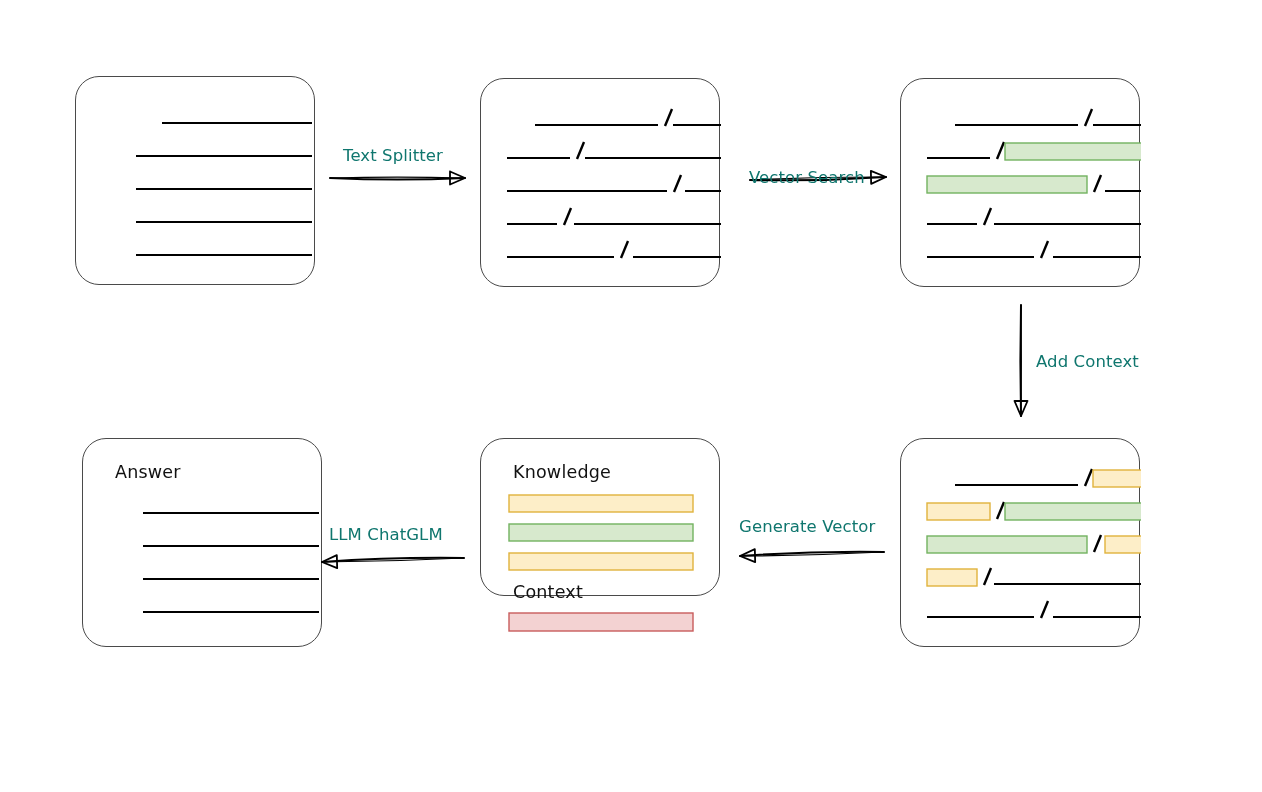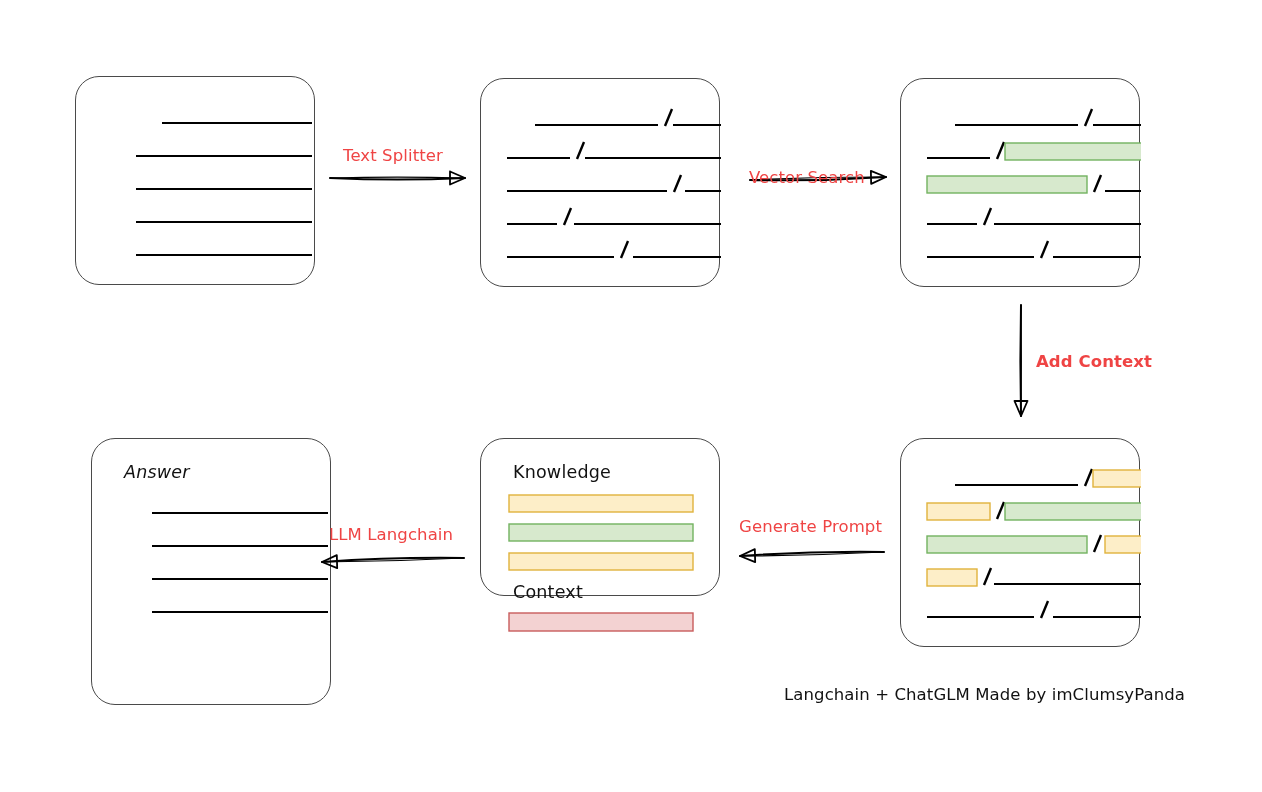--- a/index.html
+++ b/index.html
@@ -30,21 +30,21 @@
     font-family: "DejaVu Sans", sans-serif;
     font-size: 17.5px;
     color: #111111;
     letter-spacing: 0.2px;
     white-space: nowrap;
   }
   .edge-label {
     position: absolute;
     font-family: "DejaVu Sans", sans-serif;
     font-size: 16.5px;
-    color: #ef4444;
+    color: #0f766e;
     white-space: nowrap;
     letter-spacing: 0.1px;
   }
   .footer-note {
     position: absolute;
     font-family: "DejaVu Sans", sans-serif;
     font-size: 16.5px;
     color: #111111;
     white-space: nowrap;
     letter-spacing: 0.1px;
@@ -133,21 +133,21 @@
       <div class="node-box" style="left: 480px; top: 438px; width: 240px; height: 158px;">
         <div class="heading" style="left: 32px; top: 23px;">Knowledge</div>
         <svg class="boxsvg" width="240" height="219">
           <rect x="28" y="56" width="184" height="17" fill="#fdeec8" stroke="#e0b33c" stroke-width="1.4"></rect>
           <rect x="28" y="85" width="184" height="17" fill="#d7e9cd" stroke="#72b260" stroke-width="1.4"></rect>
           <rect x="28" y="114" width="184" height="17" fill="#fdeec8" stroke="#e0b33c" stroke-width="1.4"></rect>
           <rect x="28" y="174" width="184" height="18" fill="#f3d2d2" stroke="#c85c5c" stroke-width="1.4"></rect>
         </svg>
         <div class="heading" style="left: 32px; top: 143px;">Context</div>
       </div>
-      <div class="node-box" style="left: 91px; top: 438px; width: 240px; height: 267px; font-style: italic;">
+      <div class="node-box" style="left: 82px; top: 438px; width: 240px; height: 209px;">
         <div class="heading" style="left: 32px; top: 23px;">Answer</div>
         <svg class="boxsvg" width="240" height="209">
           <line x1="60" y1="74" x2="236" y2="74" stroke="#000000" stroke-width="1.8"></line>
           <line x1="60" y1="107" x2="236" y2="107" stroke="#000000" stroke-width="1.8"></line>
           <line x1="60" y1="140" x2="236" y2="140" stroke="#000000" stroke-width="1.8"></line>
           <line x1="60" y1="173" x2="236" y2="173" stroke="#000000" stroke-width="1.8"></line>
         </svg>
       </div>
     </div>
 
@@ -175,19 +175,18 @@
       <g>
         <path d="M 464 558 Q 392.91552646569477 557.0011895321642 322 562" fill="none" stroke="#000000" stroke-width="2" stroke-linecap="round"></path>
         <path d="M 464 558 Q 393.0464604438679 561.6493457573097 322 562" fill="none" stroke="#000000" stroke-width="1.2" stroke-linecap="round"></path>
         <path d="M 336.81102634818467 555.0802096481627 L 322 562 L 337.177078330174 568.0750550087848 M 336.81102634818467 555.0802096481627 L 337.177078330174 568.0750550087848" fill="none" stroke="#000000" stroke-width="1.8" stroke-linejoin="round" stroke-linecap="round"></path>
       </g>
     </svg>
 
   <div id="labels-layer">
       <div class="edge-label" style="left: 343px; top: 146px;">Text Splitter</div>
       <div class="edge-label" style="left: 749px; top: 148px; margin-top: 20px;">Vector Search</div>
-      <div class="edge-label" style="left: 1036px; top: 352px; font-weight: bold;">Add Context</div>
-      <div class="edge-label" style="left: 739px; top: 517px;">Generate Prompt</div>
-      <div class="edge-label" style="left: 329px; top: 525px;">LLM Langchain</div>
+      <div class="edge-label" style="left: 1036px; top: 352px;">Add Context</div>
+      <div class="edge-label" style="left: 739px; top: 517px;">Generate Vector</div>
+      <div class="edge-label" style="left: 329px; top: 525px;">LLM ChatGLM</div>
     </div>
 
-  <div class="footer-note" style="left:784px; top:685px;">Langchain + ChatGLM Made by imClumsyPanda</div>
 </div>
 
 </body></html>

